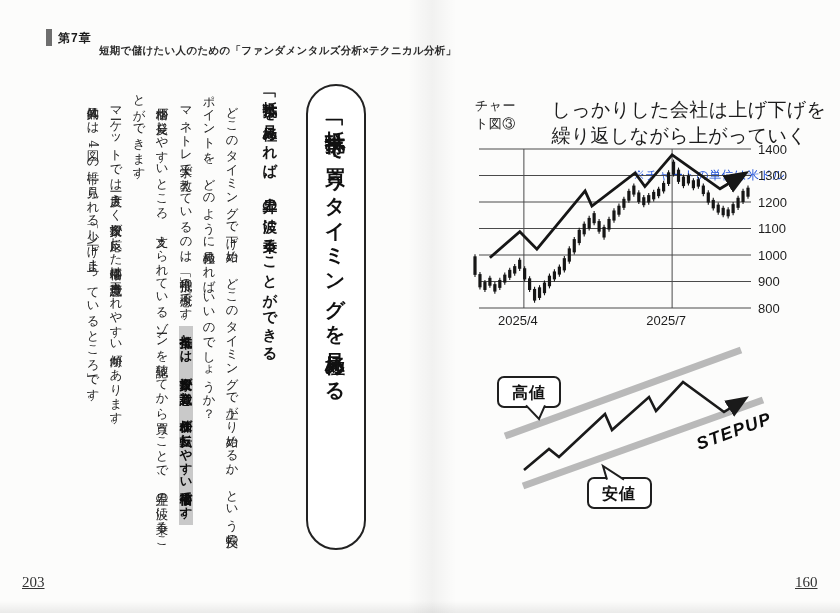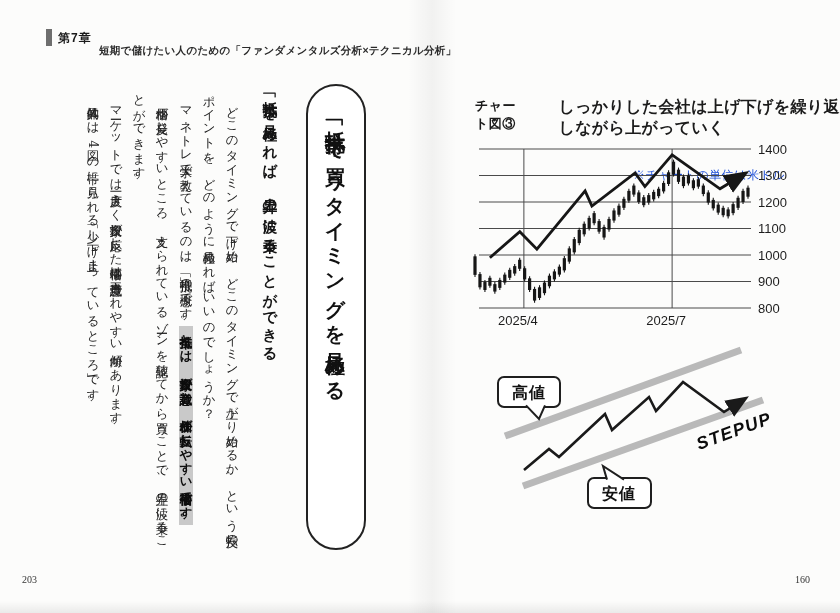--- a/index.html
+++ b/index.html
@@ -15,21 +15,21 @@
   .spine{left:408px;top:0;width:48px;height:613px;
     background:linear-gradient(to right,rgba(0,0,0,0) 0%,rgba(0,0,0,0.045) 50%,rgba(0,0,0,0) 100%);}
   .page-bottom-edge{left:0;top:601px;width:840px;height:12px;
     background:linear-gradient(to bottom,rgba(0,0,0,0) 0%,rgba(0,0,0,0.07) 100%);}
 
   
   .chapter-bar{left:46px;top:29px;width:6px;height:17px;background:#6e6e6e;}
   .chapter-no{left:58px;top:30px;font-size:12px;font-weight:bold;letter-spacing:1px;}
   .chapter-title{left:99px;top:44px;font-size:10.5px;font-weight:bold;letter-spacing:.3px;color:#2a2a2a;}
 
-  .page-num{top:574px;font-size:10px;font-family:"Liberation Serif",serif;color:#333;}
+  .page-num{top:574px;font-size:15px;font-family:"Liberation Serif",serif;color:#333;text-decoration:underline;}
   .page-num.l{left:22px;} .page-num.r{left:795px;}
 
   
   .vtext{writing-mode:vertical-rl;text-orientation:mixed;}
 
   .title-pill{
     left:306px;top:84px;width:60px;height:466px;box-sizing:border-box;
     border:2px solid #222;border-radius:30px;background:#fff;
     display:flex;justify-content:center;
   }
@@ -48,23 +48,23 @@
     font-size:12.4px;line-height:23px;letter-spacing:.2px;color:#1f1f1f;
   }
   .bodytext p{margin:0;text-indent:12px;}
   .hl{
     background:#c9c9c9;
     font-family:"Liberation Sans",sans-serif;
     font-weight:bold;color:#0d0d0d;
   }
 
   
-  .fig-caption{left:475px;top:97px;display:flex;gap:32px;font-weight:bold;}
+  .fig-caption{left:475px;top:97px;display:flex;gap:32px;font-weight:normal;}
   .fig-caption .lab{font-size:13px;letter-spacing:.5px;}
-  .fig-caption .ttl{font-size:16px;letter-spacing:.3px;}
+  .fig-caption .ttl{font-size:19px;letter-spacing:.3px;}
   .fig-note{left:633px;top:119px;width:152px;text-align:right;font-size:12px;letter-spacing:.5px;color:#1d4ed8;margin-top:48px;}
 
   .chart-wrap{left:455px;top:135px;width:345px;height:200px;}
   .diagram-wrap{left:456px;top:340px;width:345px;height:230px;}
   svg{display:block;}
   svg text{font-family:"Liberation Sans",sans-serif;}
   .callout-text{font-size:16px;font-weight:bold;fill:#111;letter-spacing:1px;}
   .stepup-text{font-style:italic;font-weight:bold;font-size:17.5px;letter-spacing:1.5px;fill:#0c0c0c;}
 </style>
 </head>

